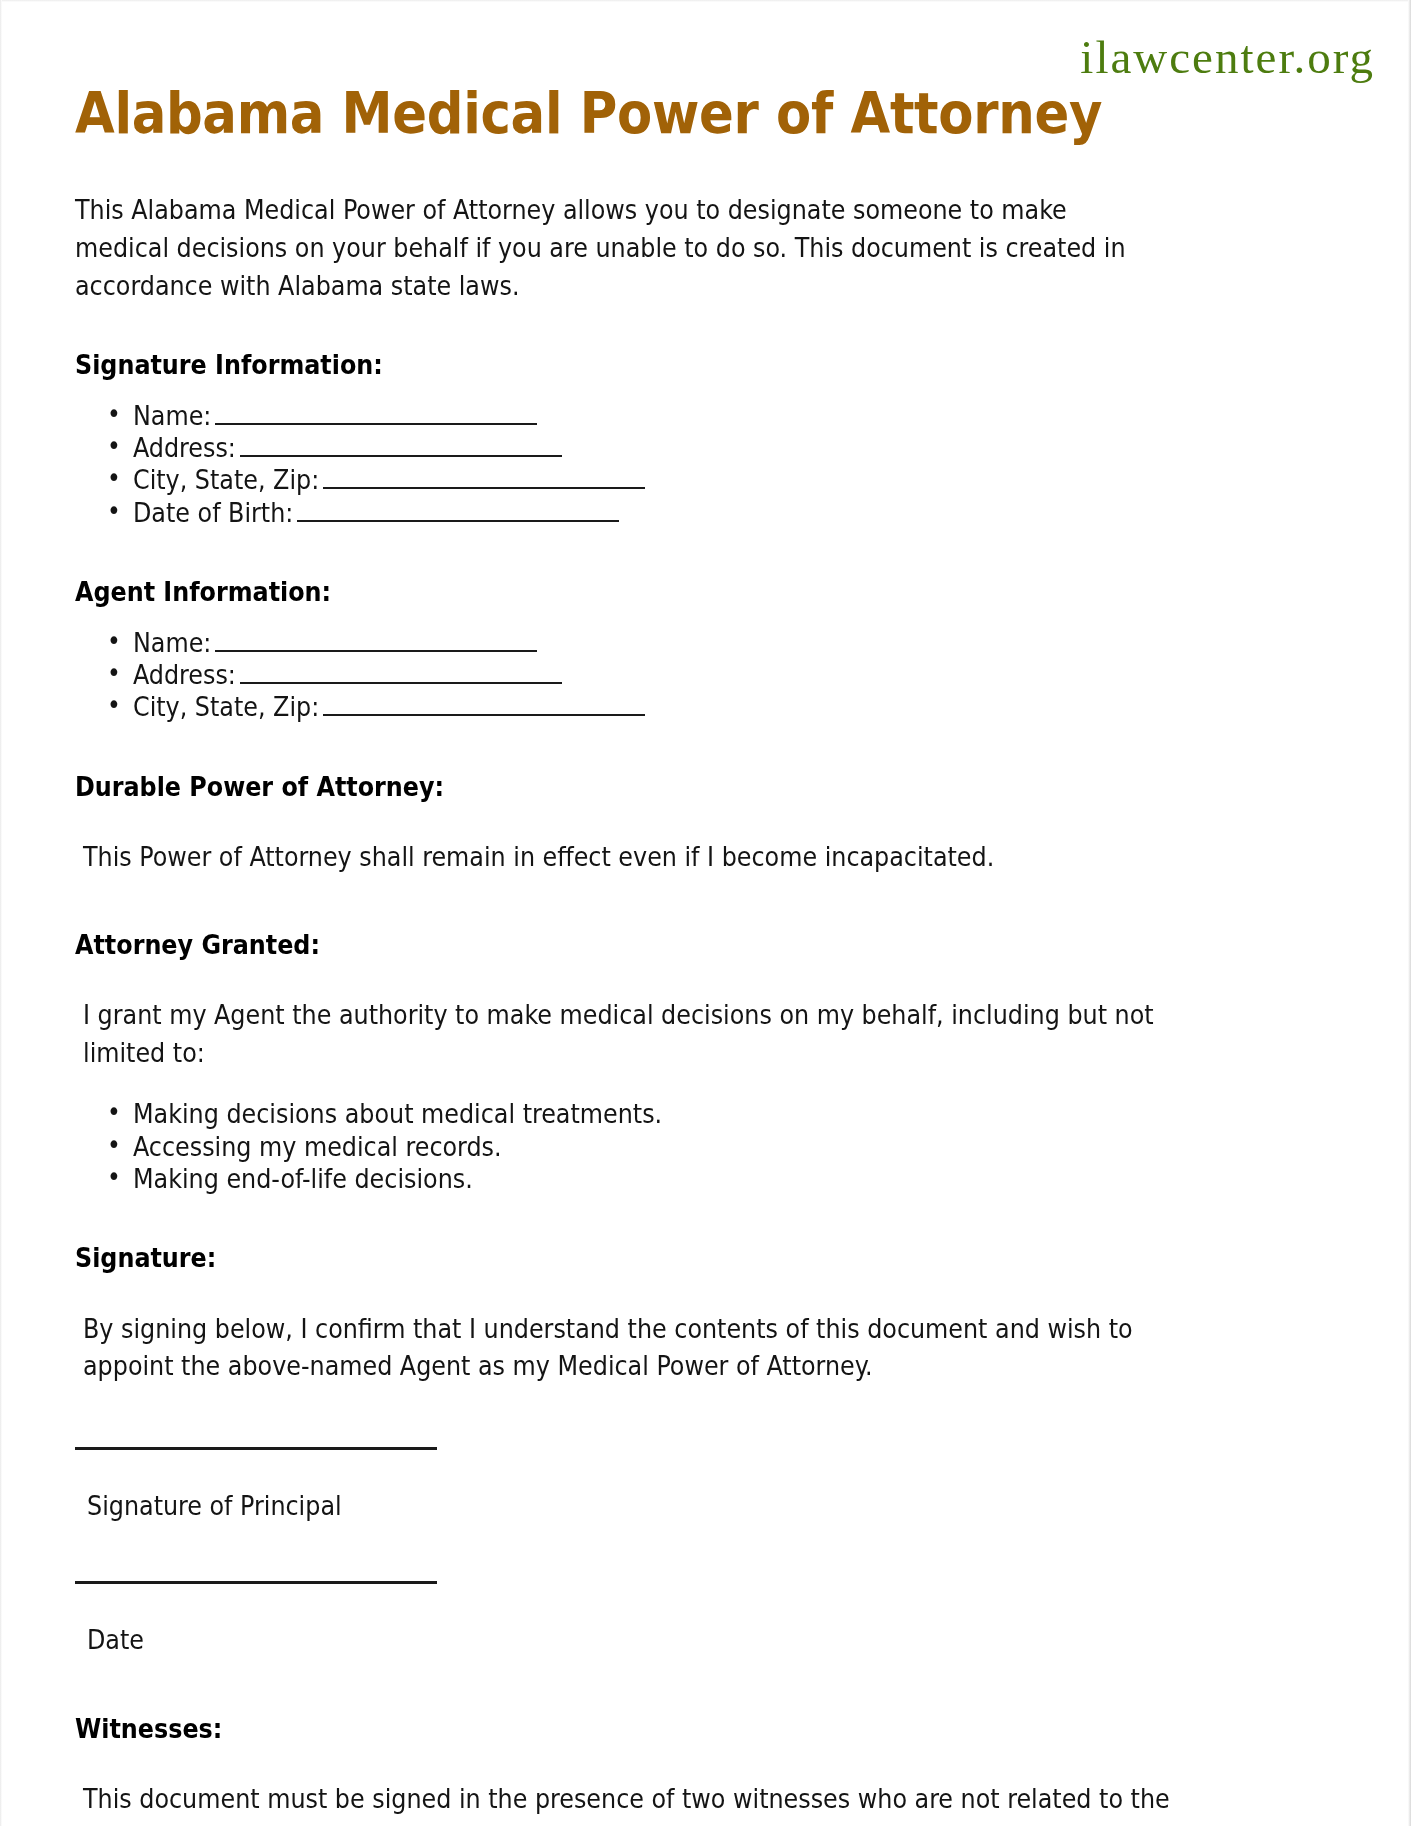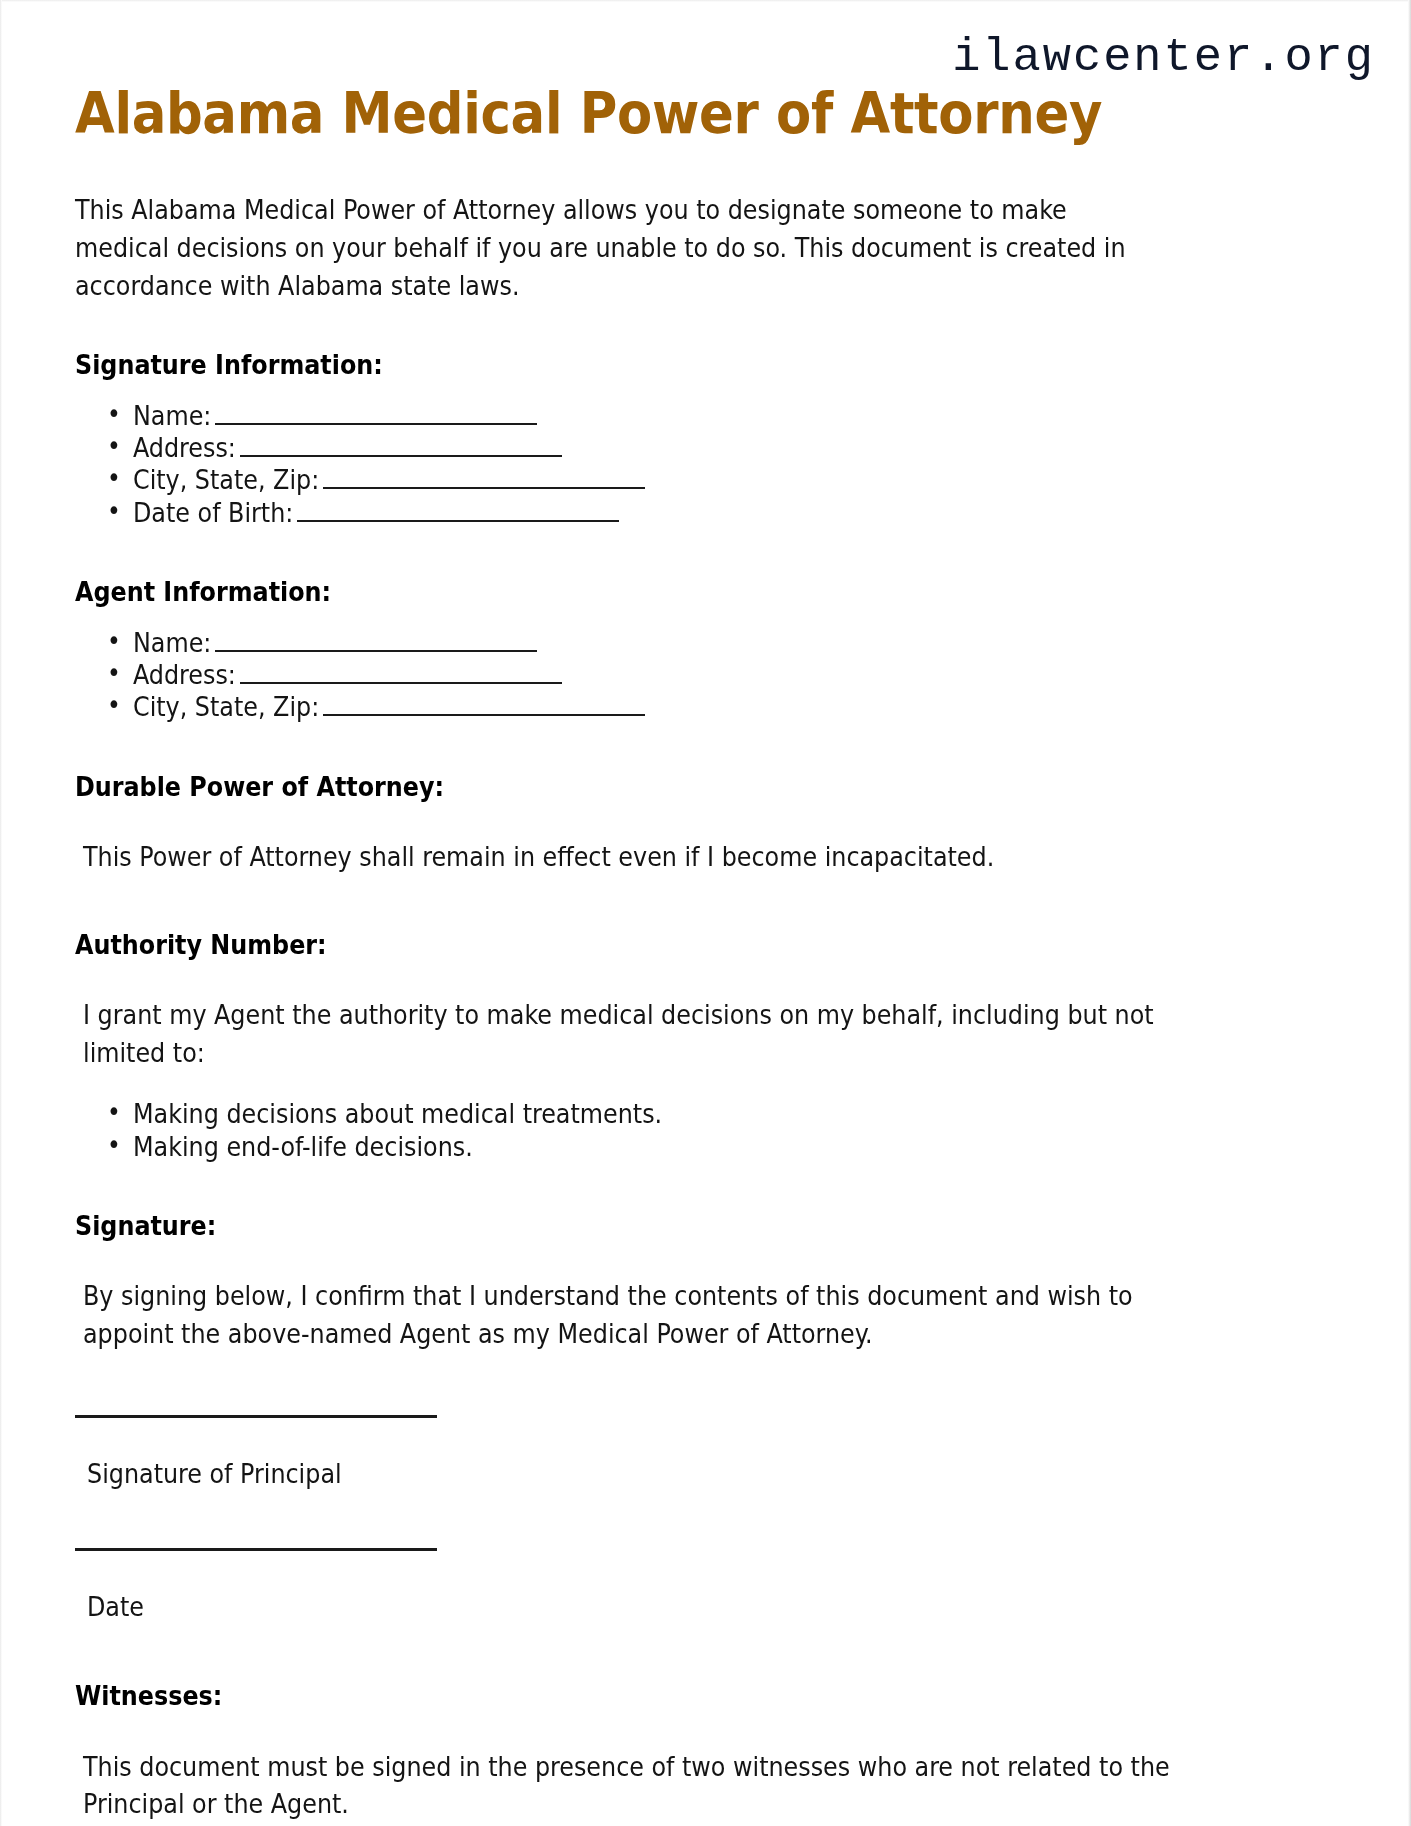--- a/index.html
+++ b/index.html
@@ -44,24 +44,24 @@
     position: absolute;
     left: 75px;
     top: 0;
     width: 1262px;
   }
 
   .watermark {
     position: absolute;
     right: 36px;
     top: 34px;
-    font-family: Liberation Mono, monospace;
+    font-family: Liberation Serif, serif;
     font-size: 47px;
     letter-spacing: 2px;
-    color: #0f172a;
+    color: #4d7c0f;
     white-space: nowrap;
     line-height: 1;
   }
 
   .doc-title {
     margin: 0;
     padding-top: 83px;
     font-size: 57px;
     font-weight: bold;
     letter-spacing: -0.3px;
@@ -202,26 +202,27 @@
       </li>
       <li>
         <span>City, State, Zip:</span><span class="fill-line" style="width:322px"></span>
       </li>
     </ul>
 
     <h2 class="section-head">Durable Power of Attorney:</h2>
 
     <p class="body-para">This Power of Attorney shall remain in effect even if I become incapacitated.</p>
 
-    <h2 class="section-head">Authority Number:</h2>
+    <h2 class="section-head">Attorney Granted:</h2>
 
     <p class="body-para">I grant my Agent the authority to make medical decisions on my behalf, including but not limited to:</p>
 
     <ul class="plainlist">
       <li>Making decisions about medical treatments.</li>
+      <li>Accessing my medical records.</li>
       <li>Making end-of-life decisions.</li>
     </ul>
 
     <h2 class="section-head">Signature:</h2>
 
     <p class="body-para">By signing below, I confirm that I understand the contents of this document and wish to appoint the above-named Agent as my Medical Power of Attorney.</p>
 
     <div class="sig-block">
       <div class="sig-rule"></div>
       <p class="sig-caption">Signature of Principal</p>

